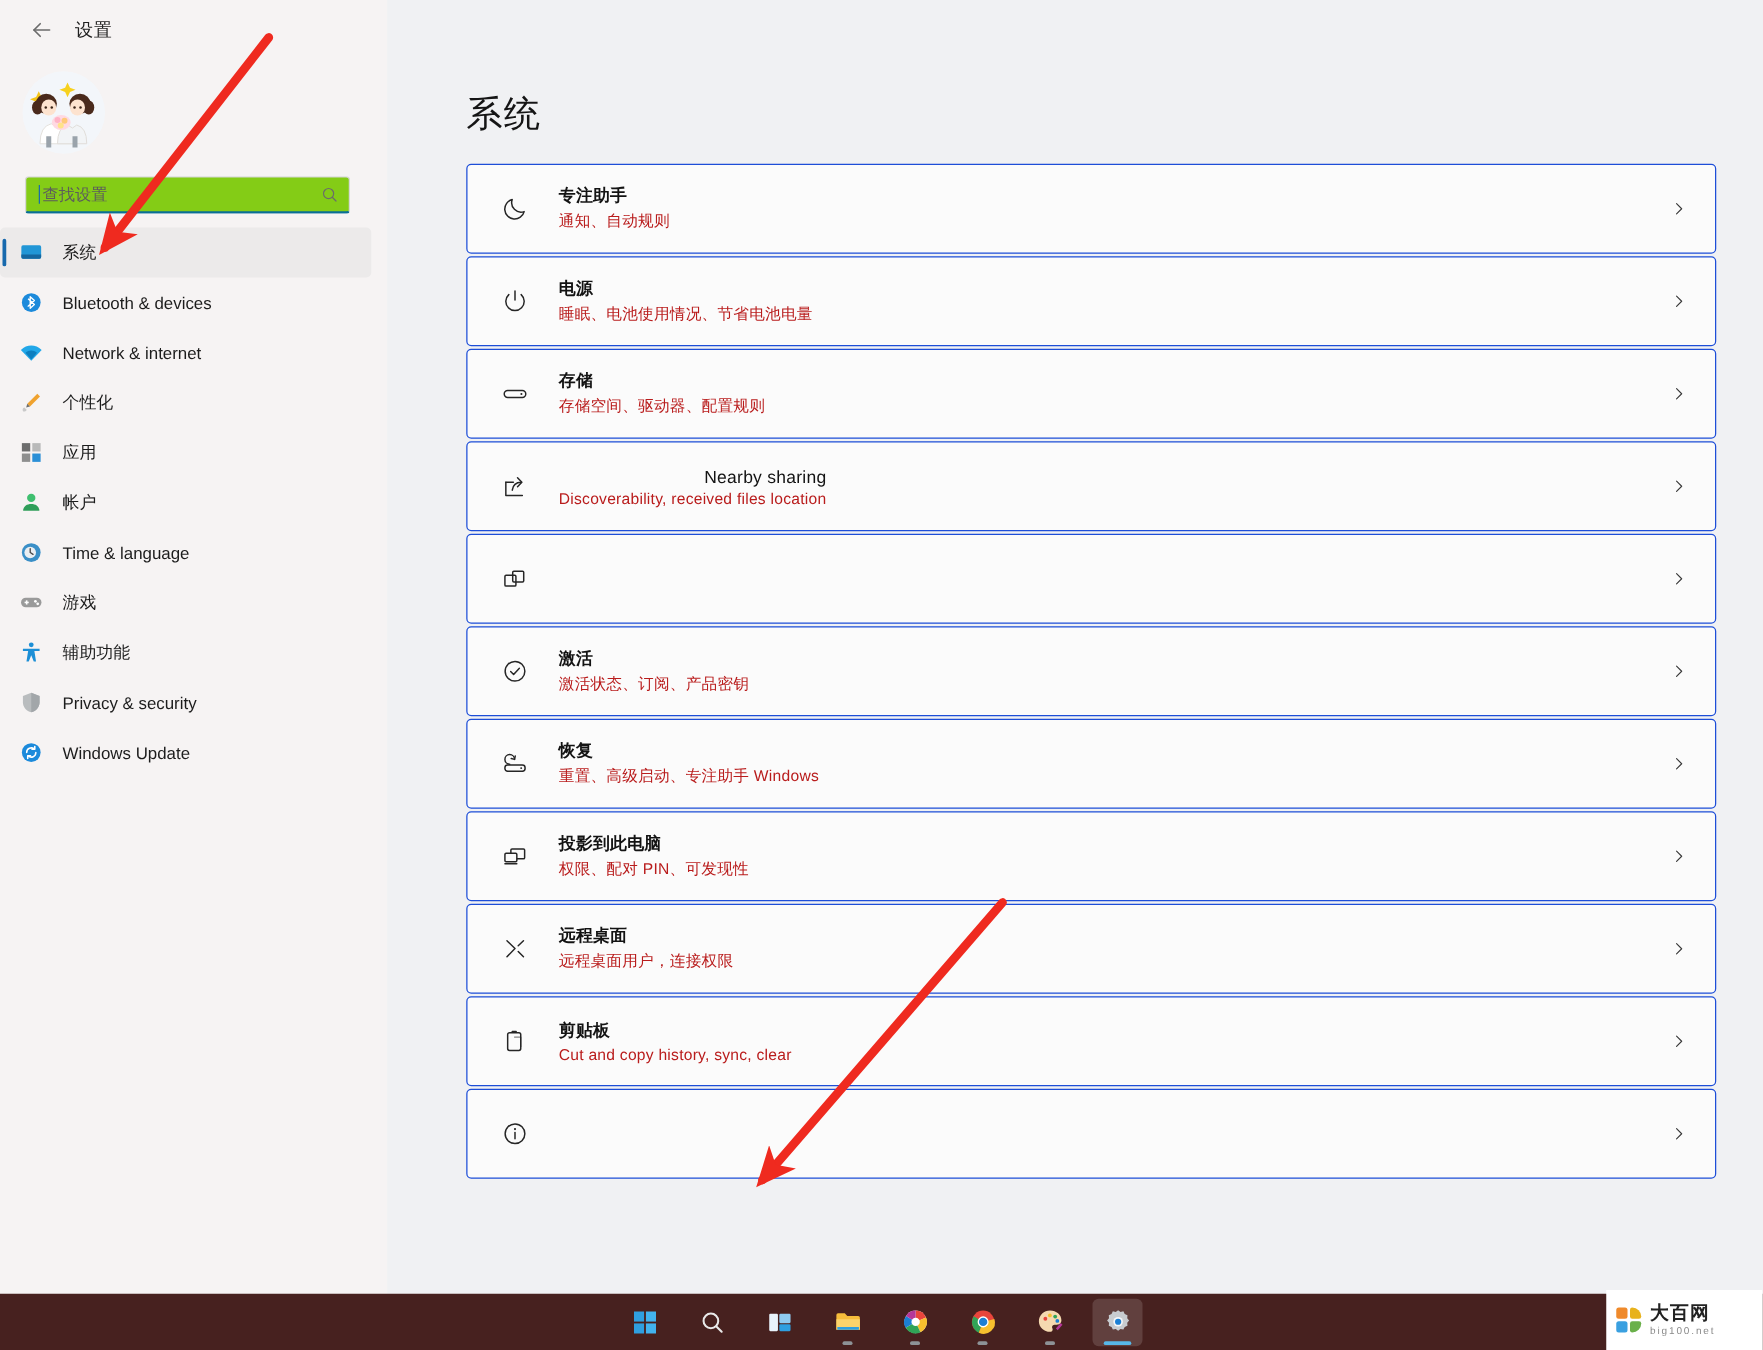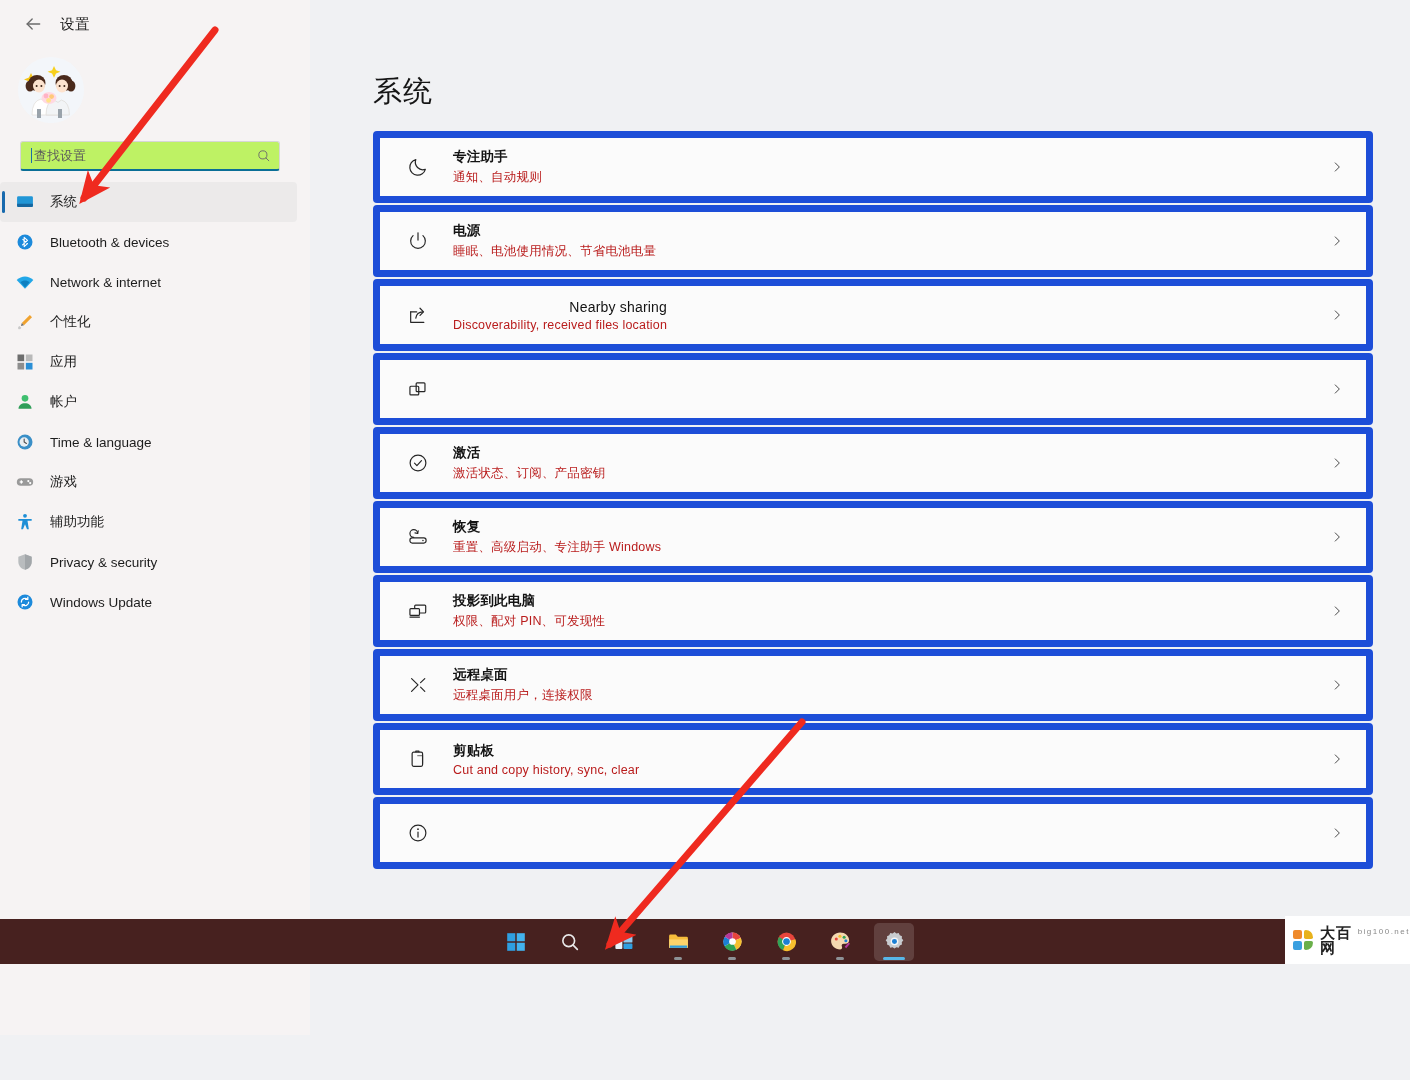--- a/index.html
+++ b/index.html
@@ -2,21 +2,21 @@
 <html><head>
 <meta charset="utf-8">
 <style>
   * { box-sizing: border-box; margin: 0; padding: 0; }
   html, body {
     width: 1410px; height: 1080px;
     font-family: "Liberation Sans", "DejaVu Sans", sans-serif;
     overflow: hidden;
     background: #f0f1f3;
   }
-  #root { position: relative; width: 1410px; height: 964px; }
+  #root { position: relative; width: 1410px; height: 1080px; }
 
   
   .sidebar {
     position: absolute; left: 0; top: 0; width: 310px; height: 1035px;
     background: #f6f3f3;
   }
   .titlebar {
     position: absolute; left: 0; top: 0; width: 310px; height: 48px;
     display: flex; align-items: center; gap: 16px; padding-left: 22px;
   }
@@ -26,21 +26,21 @@
   }
   .app-title { font-size: 14.5px; color: #202020; letter-spacing: .5px; }
 
   .avatar {
     position: absolute; left: 18px; top: 57px; width: 66px; height: 66px;
     border-radius: 50%; background: #f4f6f9; overflow: hidden;
   }
 
   .search-wrap { position: absolute; left: 20px; top: 141px; width: 260px; height: 30px; }
   .search-box {
-    width: 100%; height: 30px; background: #bef264;
+    width: 100%; height: 30px; background: #84cc16;
     border: 1px solid #d6d6d6; border-bottom: 2px solid #0a6e96;
     border-radius: 3px; display: flex; align-items: center;
     padding: 0 8px 0 10px;
   }
   .search-caret {
     width: 1px; height: 15px; background: #1b6ea8; margin-right: 2px; flex: none;
   }
   .search-text { flex: 1; font-size: 13px; color: #5c5c5c; }
   .search-icon { width: 15px; height: 15px; color: #6b6b6b; flex: none; }
 
@@ -59,21 +59,21 @@
 
   
   .main { position: absolute; left: 310px; top: 0; width: 1100px; height: 1035px; background: #f0f1f3; }
   .page-title {
     position: absolute; left: 63px; top: 72px;
     font-size: 29px; color: #151515; letter-spacing: 1px;
   }
   .cards { position: absolute; left: 63px; top: 131px; width: 1000px; }
   .card {
     position: relative; height: 72px; background: #fbfbfb;
-    border: 7px solid #1d4ed8; border-radius: 4px;
+    border: 1px solid #1d4ed8; border-radius: 4px;
     display: flex; align-items: center; margin-bottom: 2px;
     padding-left: 18px;
   }
   .card-icon {
     width: 40px; height: 40px; flex: none;
     display: flex; align-items: center; justify-content: center;
     color: #262626;
   }
   .card-text { margin-left: 15px; display: flex; flex-direction: column; gap: 3px; }
   .card-title { font-size: 13.5px; color: #131313; font-weight: bold; letter-spacing: .2px; }
@@ -106,21 +106,21 @@
 
   
   .watermark {
     position: absolute; right: 0; bottom: 0; width: 125px; height: 48px;
     background: #ffffff; display: flex; align-items: center; gap: 7px;
     padding-left: 8px;
   }
   .wm-logo { display: flex; flex-direction: column; gap: 2px; }
   .wm-row { display: flex; gap: 2px; }
   .wm-sq { width: 9px; height: 9px; border-radius: 2px; }
-  .wm-text { display: flex; line-height: 1; }
+  .wm-text { display: flex; flex-direction: column; line-height: 1; }
   .wm-cn { font-size: 15px; font-weight: bold; color: #222; letter-spacing: 1px; }
   .wm-en { font-size: 8px; color: #8a8a8a; letter-spacing: 1.5px; margin-top: 3px; }
 
   
   .annots { position: absolute; left: 0; top: 0; width: 1410px; height: 1080px; pointer-events: none; }
 </style>
 </head>
 <body>
 
 <div id="root">
@@ -339,20 +339,37 @@
           <span class="card-title">电源</span>
           <span class="card-sub">睡眠、电池使用情况、节省电池电量</span>
         </span>
         <span class="chevron">
           <svg viewBox="0 0 24 24" width="14" height="14" fill="none" stroke="currentColor" stroke-width="1.6" stroke-linecap="round" stroke-linejoin="round">
               <path d="M9 5l7 7-7 7"></path>
             </svg>
         </span>
       </div>
 
+      <div class="card">
+        <span class="card-icon">
+          <svg viewBox="0 0 24 24" width="22" height="22" fill="none" stroke="currentColor" stroke-width="1.3">
+            <rect x="2.6" y="9.2" width="18.8" height="6" rx="3"></rect>
+              <circle cx="17.6" cy="12.2" r=".9" fill="currentColor" stroke="none"></circle>
+          </svg>
+        </span>
+        <span class="card-text">
+          <span class="card-title">存储</span>
+          <span class="card-sub">存储空间、驱动器、配置规则</span>
+        </span>
+        <span class="chevron">
+          <svg viewBox="0 0 24 24" width="14" height="14" fill="none" stroke="currentColor" stroke-width="1.6" stroke-linecap="round" stroke-linejoin="round">
+              <path d="M9 5l7 7-7 7"></path>
+            </svg>
+        </span>
+      </div>
 
       <div class="card">
         <span class="card-icon">
           <svg viewBox="0 0 24 24" width="22" height="22" fill="none" stroke="currentColor" stroke-width="1.3" stroke-linecap="round" stroke-linejoin="round">
             <path d="M4 8.6V20h14.4"></path>
               <path d="M4 8.6h6.6"></path>
             <path d="M9.6 15.4c.6-4.4 3.6-6.8 7.8-6.9"></path>
             <path d="M14.2 4.6l3.8 3.9-3.8 3.9"></path>
           </svg>
         </span>

